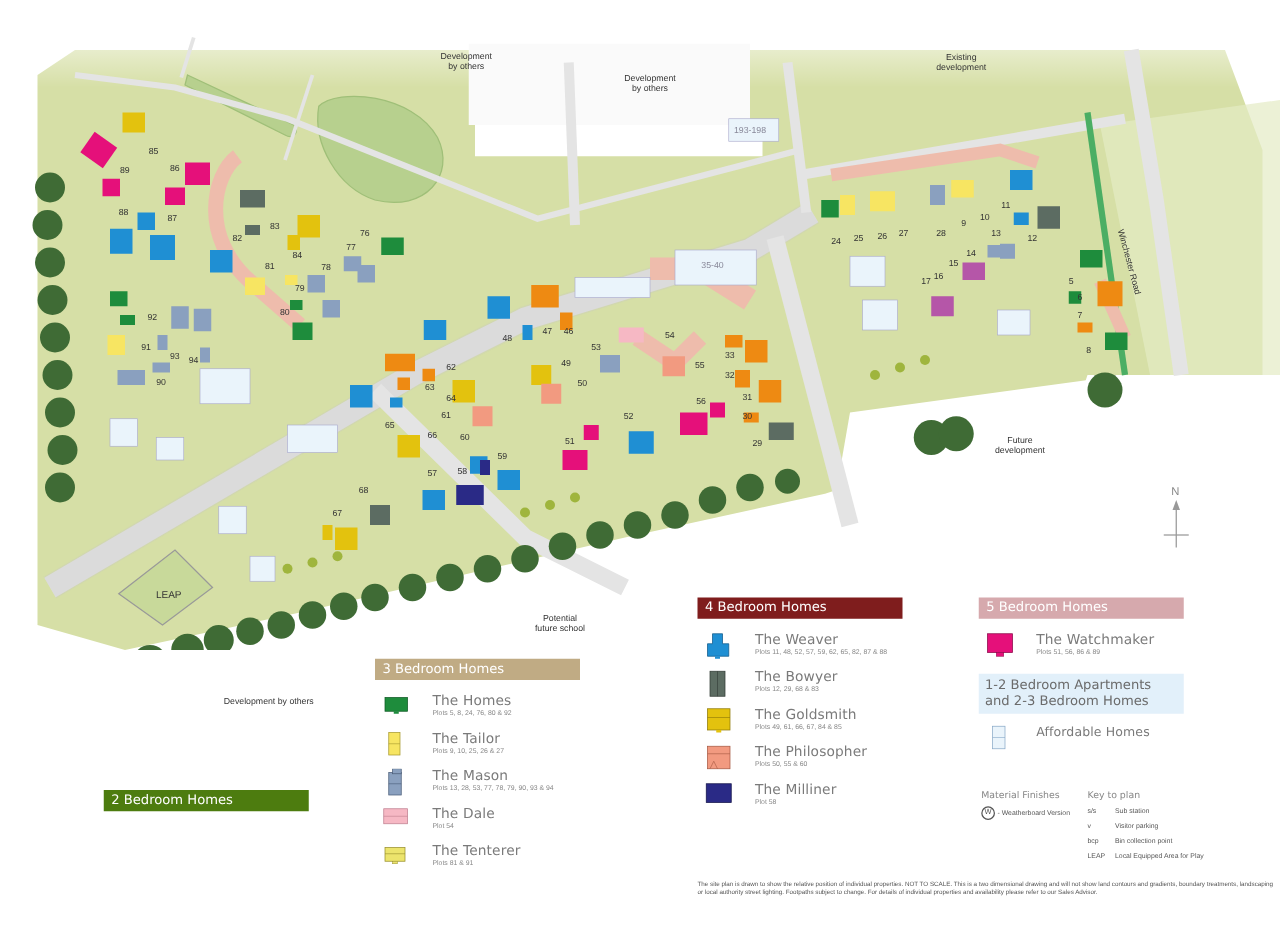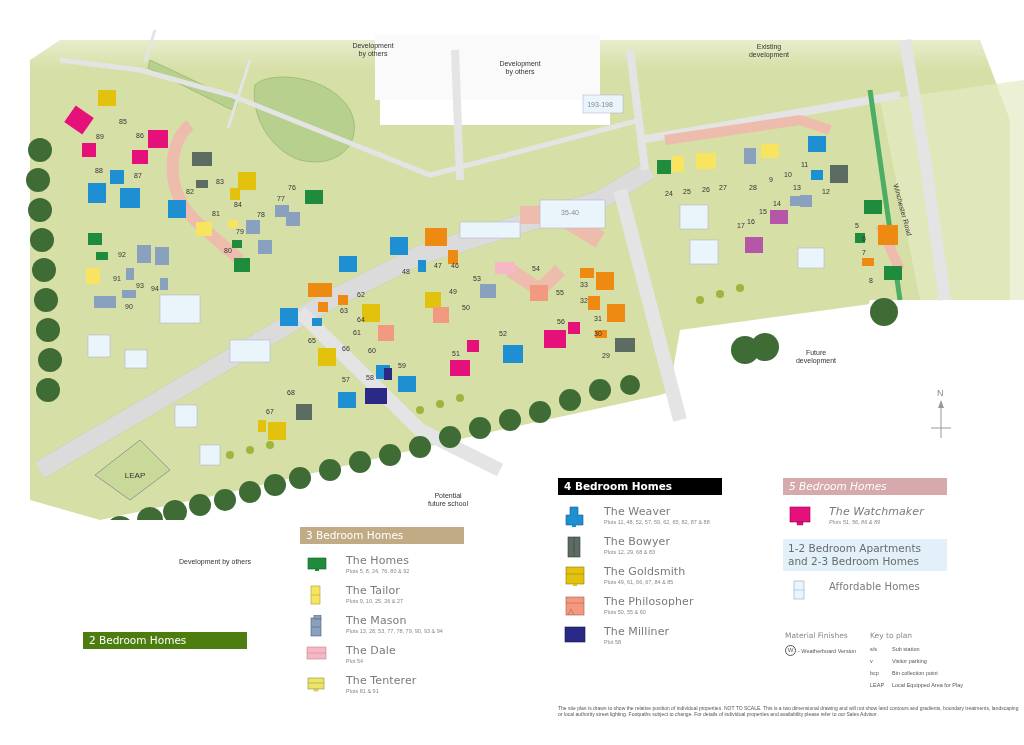--- a/index.html
+++ b/index.html
@@ -360,21 +360,21 @@
         <line x1="2" y1="8" x2="18" y2="8" stroke="#99902e" stroke-width="0.5"></line>
         <rect x="8" y="14" width="4" height="2" fill="#ece46c" stroke="#99902e" stroke-width="0.4"></rect>
       </svg>
       <div class="leg-name">The Tenterer</div>
       <div class="leg-plots">Plots 81 &amp; 91</div>
     </div>
   </div>
 </div>
 
 <div class="leg-section" style="left:558px;top:478px;width:164px;">
-  <div class="leg-header" style="background:#000000;font-weight:bold;">4 Bedroom Homes</div>
+  <div class="leg-header" style="background:#7f1d1d;">4 Bedroom Homes</div>
   <div style="margin-top:8px;">
     <div class="leg-item">
       <svg class="leg-icon" width="22" height="24" style="left:6px;">
         <path d="M6,1 L14,1 L14,9 L19,9 L19,19 L2,19 L2,9 L6,9 Z" fill="#1f8fd3" stroke="#105a8a" stroke-width="0.6"></path>
         <rect x="8" y="19" width="4" height="2" fill="#1f8fd3"></rect>
       </svg>
       <div class="leg-name">The Weaver</div>
       <div class="leg-plots">Plots 11, 48, 52, 57, 59, 62, 65, 82, 87 &amp; 88</div>
     </div>
     <div class="leg-item">
@@ -406,21 +406,21 @@
     <div class="leg-item">
       <svg class="leg-icon" width="22" height="20" style="left:6px;">
         <rect x="1" y="1" width="20" height="15" fill="#2a2a86" stroke="#15154a" stroke-width="0.6"></rect>
       </svg>
       <div class="leg-name">The Milliner</div>
       <div class="leg-plots">Plot 58</div>
     </div>
   </div>
 </div>
 
-<div class="leg-section" style="left:783px;top:478px;width:164px;font-style:italic;">
+<div class="leg-section" style="left:783px;top:478px;width:164px;">
   <div class="leg-header" style="background:#d6a9ad;">5 Bedroom Homes</div>
   <div class="leg-item" style="margin-top:8px;">
     <svg class="leg-icon" width="22" height="22" style="left:6px;">
       <rect x="1" y="1" width="20" height="15" fill="#e5107a" stroke="#8a0848" stroke-width="0.6"></rect>
       <rect x="8" y="16" width="6" height="3" fill="#e5107a" stroke="#8a0848" stroke-width="0.4"></rect>
     </svg>
     <div class="leg-name">The Watchmaker</div>
     <div class="leg-plots">Plots 51, 56, 86 &amp; 89</div>
   </div>
 </div>

